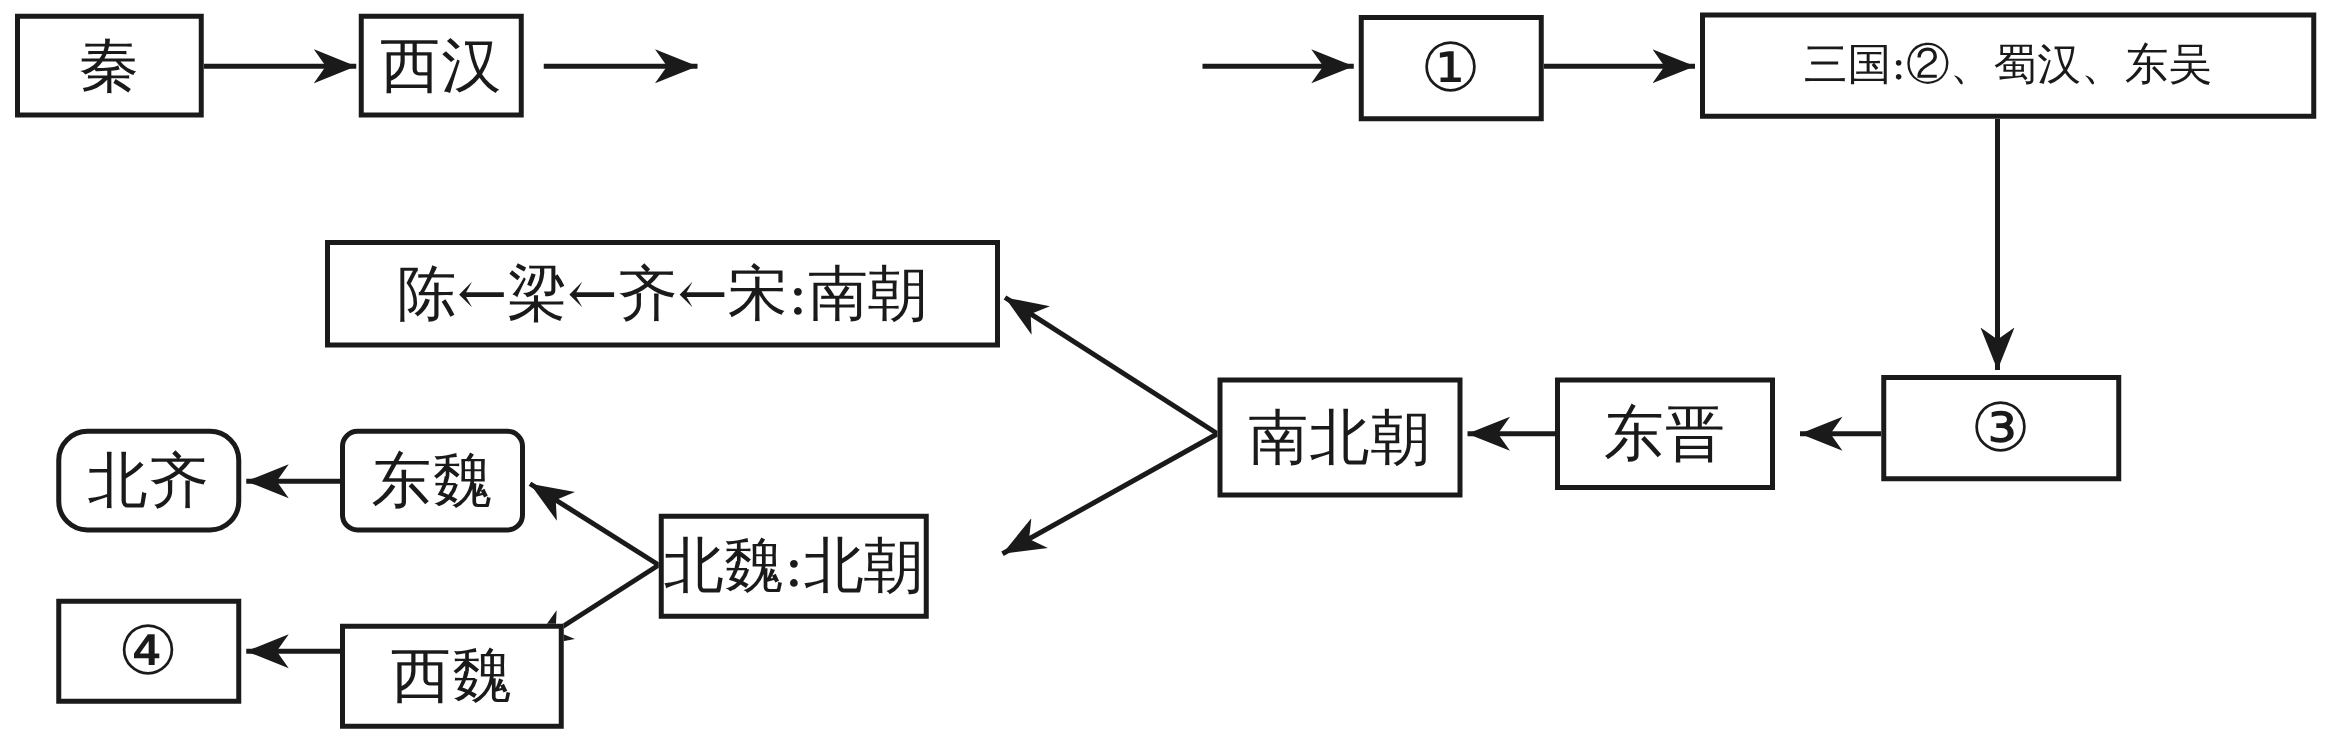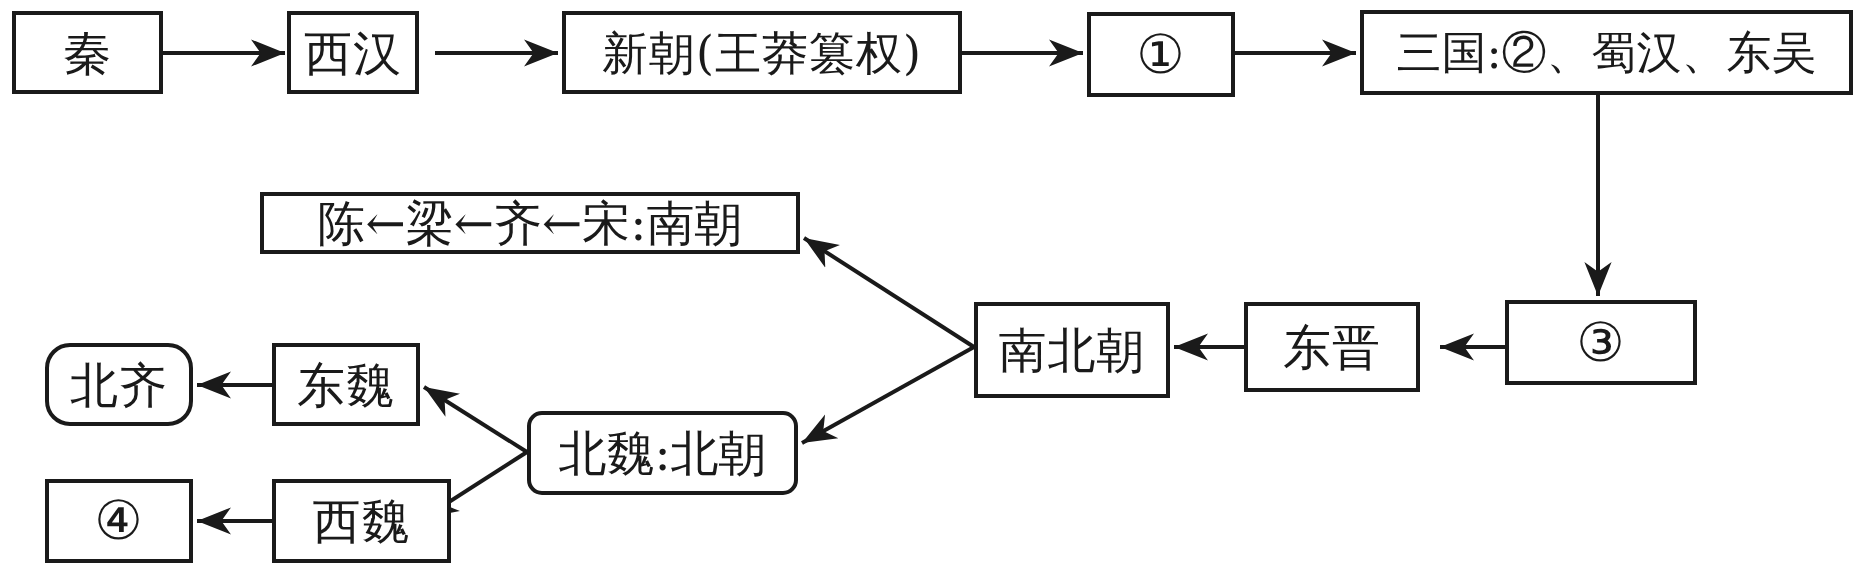--- a/index.html
+++ b/index.html
@@ -31,30 +31,30 @@
     white-space: nowrap;
     letter-spacing: 1px;
   }
   .circled { font-size: 54px; }
 
   
   .n-qin        { left: 12px;   top: 11px;  width: 151px; height: 83px; }
   .n-xihan      { left: 287px;  top: 11px;  width: 132px; height: 83px; }
   .n-xinchao    { left: 562px;  top: 11px;  width: 400px; height: 83px; font-size: 46px; }
   .n-circle1    { left: 1087px; top: 12px;  width: 148px; height: 85px; }
-  .n-sanguo     { left: 1360px; top: 10px;  width: 493px; height: 85px; font-size: 45px; letter-spacing: 0; }
-  .n-nanchao    { left: 260px;  top: 192px; width: 540px; height: 62px; letter-spacing: 0; text-align: center; }
+  .n-sanguo     { left: 1360px; top: 10px;  width: 493px; height: 85px; font-size: 35px; letter-spacing: 0; }
+  .n-nanchao    { left: 260px;  top: 192px; width: 540px; height: 86px; letter-spacing: 0; text-align: center; }
   .n-nanbeichao { left: 974px;  top: 302px; width: 196px; height: 96px; }
   .n-dongjin    { left: 1244px; top: 302px; width: 176px; height: 90px; }
   .n-circle3    { left: 1505px; top: 300px; width: 192px; height: 85px; }
   .n-beiqi      { left: 45px;   top: 343px; width: 148px; height: 83px; border-radius: 25px; }
-  .n-dongwei    { left: 272px;  top: 343px; width: 148px; height: 83px; }
-  .n-beiwei     { left: 527px;  top: 411px; width: 271px; height: 84px; letter-spacing: 0; border-radius: 15px; }
+  .n-dongwei    { left: 272px;  top: 343px; width: 148px; height: 83px; border-radius: 14px; }
+  .n-beiwei     { left: 527px;  top: 411px; width: 216px; height: 84px; letter-spacing: 0; }
   .n-circle4    { left: 45px;   top: 479px; width: 148px; height: 84px; }
-  .n-xiwei      { left: 272px;  top: 479px; width: 179px; height: 84px; }
+  .n-xiwei      { left: 272px;  top: 499px; width: 179px; height: 84px; }
 </style>
 </head>
 <body>
 
 <div class="canvas">
 
   <svg class="arrows" viewBox="0 0 1863 584" xmlns="http://www.w3.org/2000/svg">
     <defs>
       <marker id="ah" viewBox="0 0 12 12" refX="12" refY="6" markerWidth="8.5" markerHeight="8.5" orient="auto">
         <path d="M0,1.2 L12,6 L0,10.8 L3.4,6 Z" fill="#1a1a1a"></path>
@@ -72,21 +72,20 @@
       <line x1="974" y1="347" x2="802" y2="443" marker-end="url(#ah)"></line>
       <line x1="527" y1="452" x2="424" y2="387" marker-end="url(#ah)"></line>
       <line x1="527" y1="452" x2="424" y2="518" marker-end="url(#ah)"></line>
       <line x1="272" y1="385" x2="197" y2="385" marker-end="url(#ah)"></line>
       <line x1="272" y1="521" x2="197" y2="521" marker-end="url(#ah)"></line>
     </g>
   </svg>
 
   <div class="node n-qin">秦</div>
   <div class="node n-xihan">西汉</div>
-  <div class="node n-xinchao">新朝(王莽篡权)</div>
   <div class="node n-circle1 circled">①</div>
   <div class="node n-sanguo">三国:②、蜀汉、东吴</div>
   <div class="node n-nanchao">陈←梁←齐←宋:南朝</div>
   <div class="node n-nanbeichao">南北朝</div>
   <div class="node n-dongjin">东晋</div>
   <div class="node n-circle3 circled">③</div>
   <div class="node n-beiqi">北齐</div>
   <div class="node n-dongwei">东魏</div>
   <div class="node n-beiwei">北魏:北朝</div>
   <div class="node n-circle4 circled">④</div>

